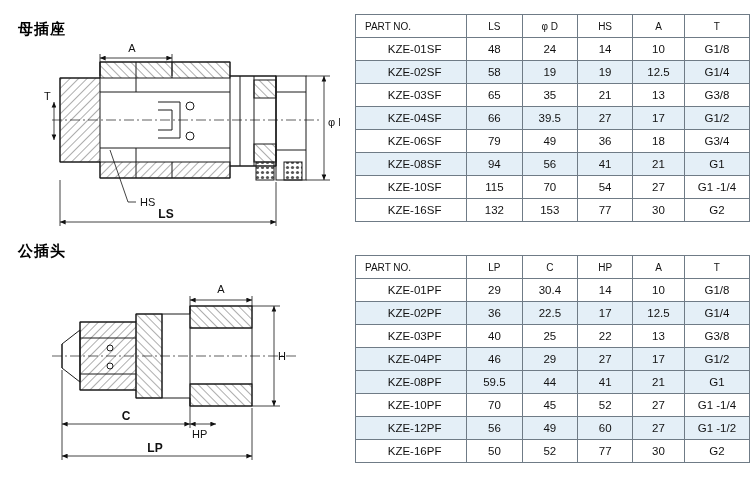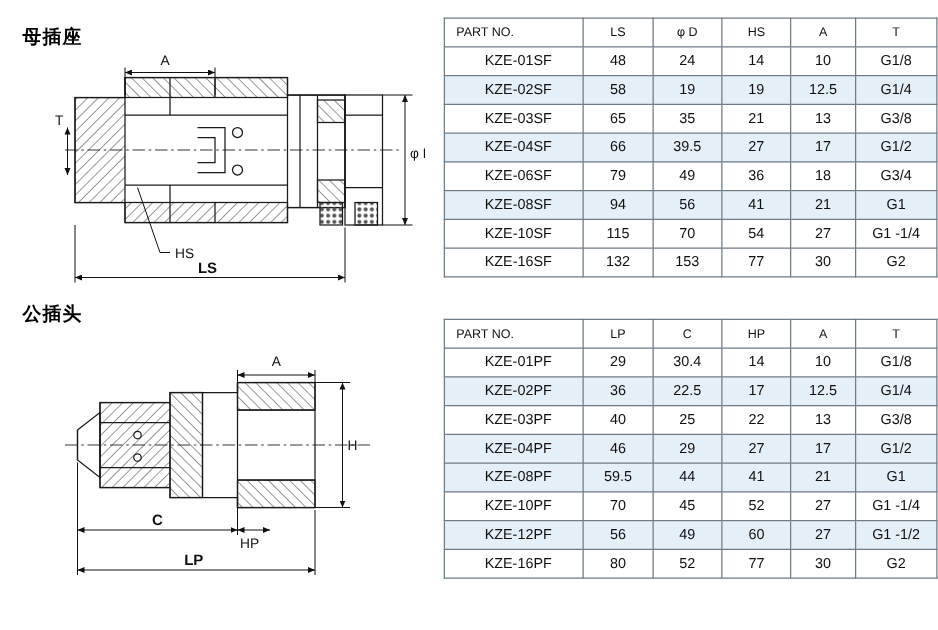--- a/index.html
+++ b/index.html
@@ -407,21 +407,21 @@
       <tr class="alt">
         <td class="partno">KZE-12PF</td>
         <td>56</td>
         <td>49</td>
         <td>60</td>
         <td>27</td>
         <td>G1 -1/2</td>
       </tr>
       <tr>
         <td class="partno">KZE-16PF</td>
-        <td>80</td>
+        <td>50</td>
         <td>52</td>
         <td>77</td>
         <td>30</td>
         <td>G2</td>
       </tr>
     </tbody>
   </table>
 
 </div>
 

